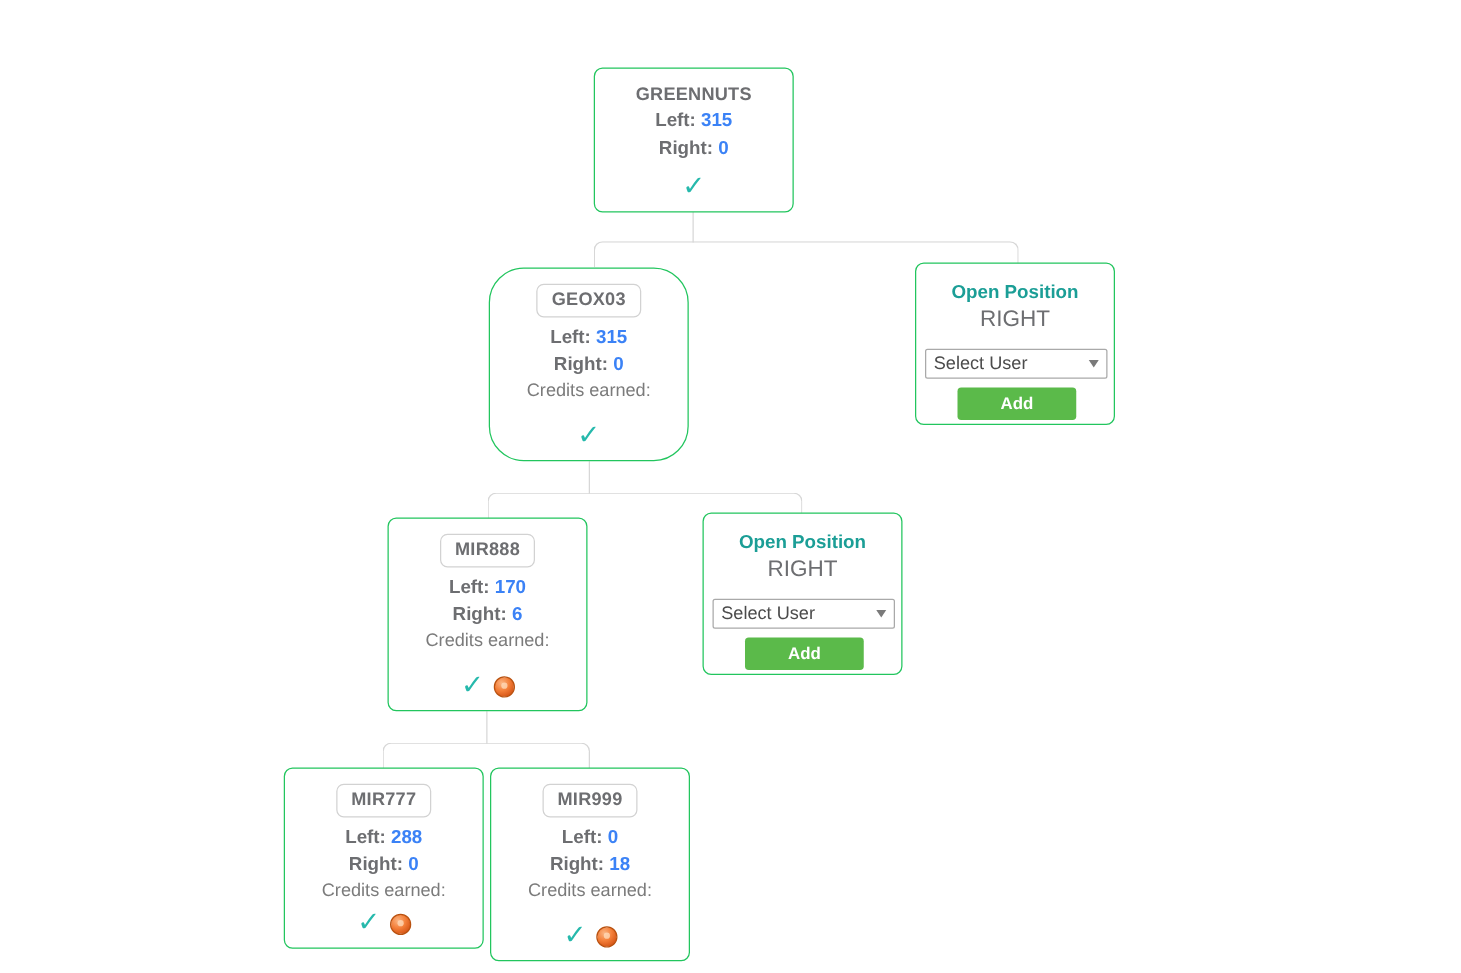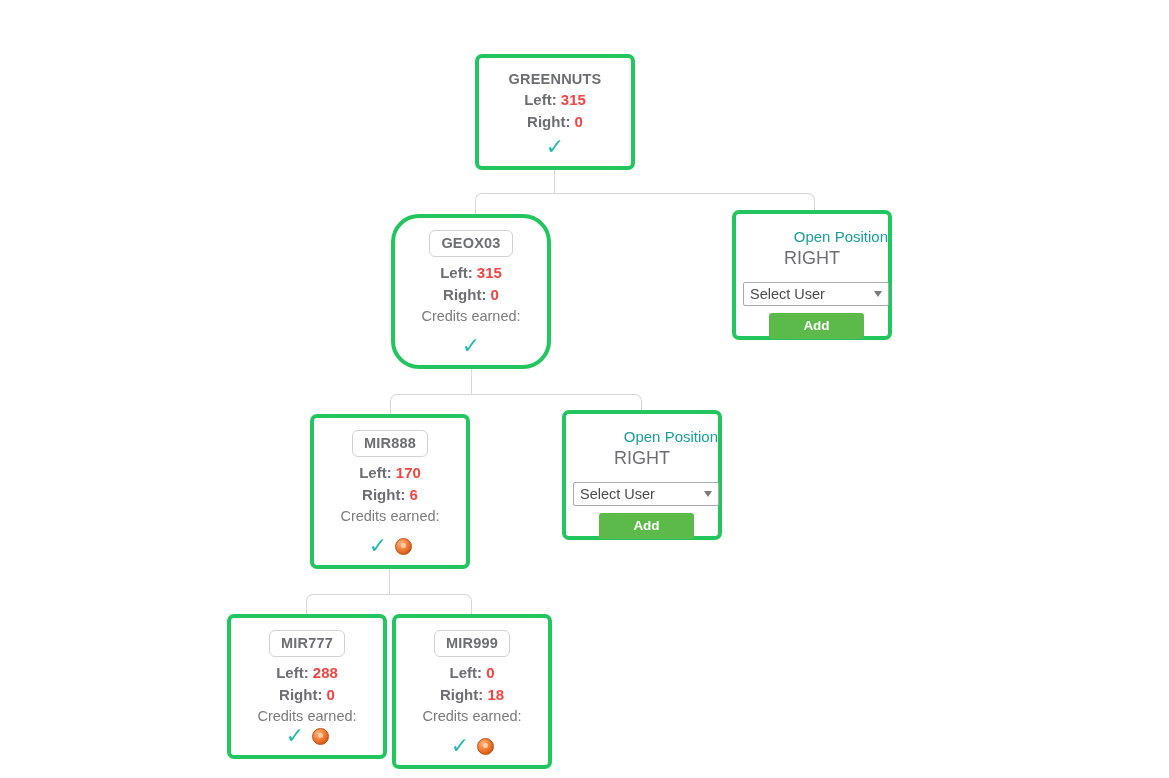--- a/index.html
+++ b/index.html
@@ -14,21 +14,21 @@
     width: 1169px;
     height: 778px;
     overflow: hidden;
     background: #ffffff;
   }
 
   
   .card {
     position: absolute;
     background: #ffffff;
-    border: 4px solid #22c55e;
+    border: 1px solid #22c55e;
     border-radius: 7px;
     text-align: center;
     padding-top: 12px;
   }
 
   .node-title-plain {
     font-size: 14.5px;
     font-weight: bold;
     color: #6d6e71;
     letter-spacing: .2px;
@@ -48,21 +48,21 @@
     background: #fff;
   }
 
   .stat {
     font-size: 15px;
     font-weight: bold;
     color: #6d6e71;
     line-height: 21px;
     margin-top: 1px;
   }
-  .stat .num { color: #ef4444; }
+  .stat .num { color: #3b82f6; }
 
   .credits {
     font-size: 14.5px;
     font-weight: normal;
     color: #7b7b7b;
     line-height: 20px;
     margin-top: 1px;
   }
 
   .icon-row {
@@ -106,24 +106,23 @@
     height: 5px;
     margin: -3px 0 0 -3px;
     border-radius: 50%;
     background: rgba(255, 222, 190, .75);
   }
 
   
   .open-pos { padding-top: 13px; }
   .op-title {
     font-size: 15px;
-    font-weight: normal;
+    font-weight: bold;
     color: #1b9e96;
     line-height: 20px;
-    text-align: right;
   }
   .op-side {
     font-size: 18px;
     color: #6d6e71;
     line-height: 20px;
     margin-top: 1px;
   }
   .op-select {
     position: absolute;
     height: 24px;

